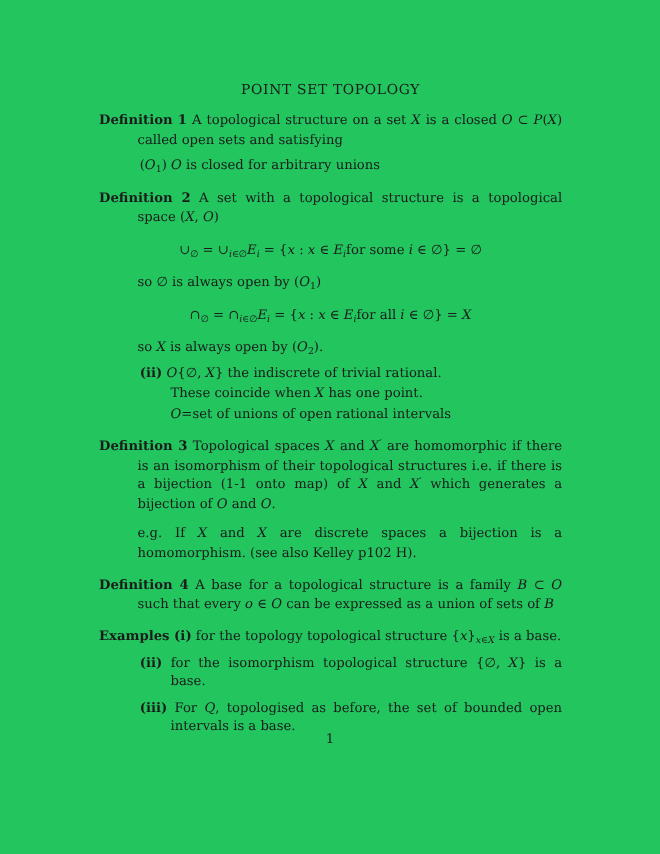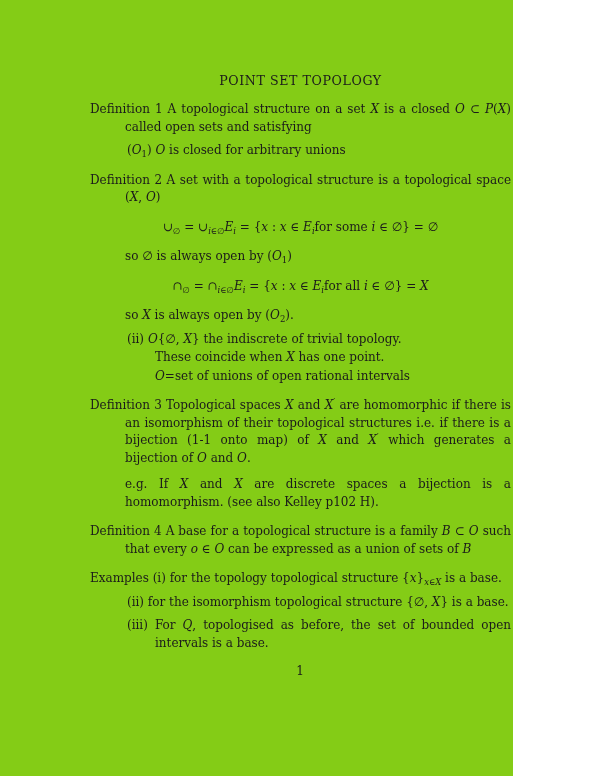--- a/index.html
+++ b/index.html
@@ -2,22 +2,22 @@
 <html><head>
 <meta charset="utf-8">
 <style>
   html, body {
     margin: 0; padding: 0;
     width: 600px; height: 776px;
     background: #ffffff;
   }
   .page {
     position: relative;
-    width: 513px; height: 776px;
-    background: #84cc16;
+    width: 600px; height: 776px;
+    background: #22c55e;
     color: #1b1b1b;
     font-family: "DejaVu Serif", "DejaVu Sans", serif;
     font-size: 12px;
     overflow: hidden;
   }
   .content {
     position: absolute;
     left: 90px; top: 72px;
     width: 421px;
   }
@@ -40,21 +40,21 @@
   .item  { margin-top: 6px;  padding-left: 65px; text-indent: -28px; }
   
   .itemc { margin-top: 1px;  padding-left: 65px; text-indent: 0; }
   
   .cont  { margin-top: 9px;  padding-left: 35px; text-indent: 0; }
   
   .display {
     margin-top: 12px; margin-bottom: 12px;
     text-align: center; text-indent: 0; padding-left: 0;
   }
-  .b   { font-weight: normal; }
+  .b   { font-weight: bold; }
   .i   { font-style: italic; }
   .cal { font-style: italic; font-family: "DejaVu Serif", serif; }
   sub, sup {
     font-size: 8.5px;
     line-height: 0;
   }
   sub { vertical-align: -2.5px; }
   sup { vertical-align: 4px; }
   sub.i { font-style: italic; }
   .pageno {
@@ -73,21 +73,21 @@
   <div class="content">
     <h1 class="title">POINT SET TOPOLOGY</h1>
     <div id="blocks-host">
         <div class="para def"><span class="b">Definition 1</span><span>  A topological structure on a set </span><span class="i">X</span><span> is a closed </span><span class="cal">O</span><span> ⊂ </span><span class="cal">P</span><span>(</span><span class="i">X</span><span>)</span><span> called open sets and satisfying</span></div>
         <div class="para item"><span>(</span><span class="i">O</span><sub>1</sub><span>)  </span><span class="cal">O</span><span> is closed for arbitrary unions</span></div>
         <div class="para def"><span class="b">Definition 2</span><span>  A set with a topological structure is a topological space (</span><span class="i">X</span><span>, </span><span class="cal">O</span><span>)</span></div>
         <div class="para display"><span>∪</span><sub>∅</sub><span> = ∪</span><sub class="i">i</sub><sub>∈∅</sub><span class="i">E</span><sub class="i">i</sub><span> = {</span><span class="i">x</span><span> : </span><span class="i">x</span><span> ∈ </span><span class="i">E</span><sub class="i">i</sub><span>for some </span><span class="i">i</span><span> ∈ ∅} = ∅</span></div>
         <div class="para cont"><span>so ∅ is always open by (</span><span class="i">O</span><sub>1</sub><span>)</span></div>
         <div class="para display"><span>∩</span><sub>∅</sub><span> = ∩</span><sub class="i">i</sub><sub>∈∅</sub><span class="i">E</span><sub class="i">i</sub><span> = {</span><span class="i">x</span><span> : </span><span class="i">x</span><span> ∈ </span><span class="i">E</span><sub class="i">i</sub><span>for all </span><span class="i">i</span><span> ∈ ∅} = </span><span class="i">X</span></div>
         <div class="para cont"><span>so </span><span class="i">X</span><span> is always open by (</span><span class="i">O</span><sub>2</sub><span>).</span></div>
-        <div class="para item"><span class="b">(ii)</span><span>  </span><span class="cal">O</span><span>{∅, </span><span class="i">X</span><span>}</span><span> the indiscrete of trivial topology.</span></div>
+        <div class="para item"><span class="b">(ii)</span><span>  </span><span class="cal">O</span><span>{∅, </span><span class="i">X</span><span>}</span><span> the indiscrete of trivial rational.</span></div>
         <div class="para itemc"><span>These coincide when </span><span class="i">X</span><span> has one point.</span></div>
         <div class="para itemc"><span class="cal">O</span><span>=set of unions of open rational intervals</span></div>
         <div class="para def"><span class="b">Definition 3</span><span>  Topological spaces </span><span class="i">X</span><span> and </span><span class="i">X</span><sup>′</sup><span> are homomorphic if there is an isomorphism of their topological structures i.e.  if there is a bijection (1-1 onto map) of </span><span class="i">X</span><span> and </span><span class="i">X</span><sup>′</sup><span> which generates a bijection of </span><span class="cal">O</span><span> and </span><span class="cal">O</span><span>.</span></div>
         <div class="para cont"><span>e.g.  If </span><span class="i">X</span><span> and </span><span class="i">X</span><span> are discrete spaces a bijection is a homomorphism. (see also Kelley p102 H).</span></div>
         <div class="para def"><span class="b">Definition 4</span><span>  A base for a topological structure is a family </span><span class="cal">B</span><span> ⊂ </span><span class="cal">O</span><span> such that every </span><span class="i">o</span><span> ∈ </span><span class="cal">O</span><span> can be expressed as a union of sets of </span><span class="cal">B</span></div>
         <div class="para def"><span class="b">Examples (i)</span><span> for the topology topological structure {</span><span class="i">x</span><span>}</span><sub class="i">x</sub><sub>∈</sub><sub class="i">X</sub><span> is a base.</span></div>
         <div class="para item"><span class="b">(ii)</span><span>  for the isomorphism topological structure {∅, </span><span class="i">X</span><span>}</span><span> is a base.</span></div>
         <div class="para item"><span class="b">(iii)</span><span>  For </span><span class="cal">Q</span><span>, topologised as before, the set of bounded open intervals is a base.</span></div>
       </div>
   </div>

